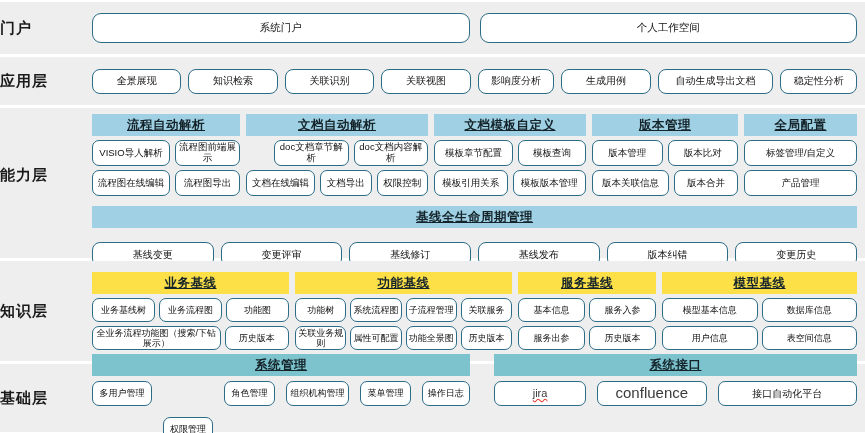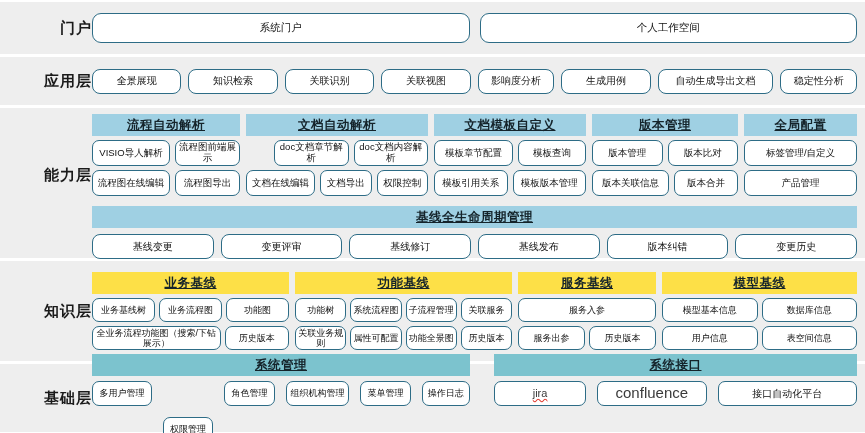--- a/index.html
+++ b/index.html
@@ -23,21 +23,21 @@
     position:relative;
     background:#eeeeee;
     display:flex;
     align-items:center;
     box-sizing:border-box;
     padding:4px 8px 4px 0;
   }
   .layer-label{
     width:92px;
     flex:0 0 92px;
-    text-align:right;
+    text-align:left;
     font-weight:bold;
     font-size:15px;
     letter-spacing:1px;
     color:#1a1a1a;
     user-select:none;
   }
   .layer-body{
     flex:1 1 auto;
     display:flex;
     flex-direction:column;
@@ -92,21 +92,21 @@
     line-height:22px;
     letter-spacing:.5px;
     text-decoration:underline;
   }
   .group-head.grey{background:#fde047;}
   .group-head.teal{background:#7cc3ce;}
   .cap-cells{display:flex;gap:5px;}
   .cap-cells .pill{height:26px;}
   .lifecycle{margin-top:6px;width:100%;}
   .lifecycle .group-head{font-size:12.5px;}
-  .lifecycle-row{display:flex;gap:7px;margin-top:6px;justify-content:flex-end;}
+  .lifecycle-row{display:flex;gap:7px;margin-top:14px;justify-content:flex-end;}
   .lifecycle-row .pill{flex:1 1 0;height:25px;border-radius:8px;font-size:10px;}
   
   .row-know{height:100px;align-items:center;}
   .know-groups{display:flex;gap:6px;width:100%;}
   .know-group{display:flex;flex-direction:column;gap:4px;}
   .know-cells{display:flex;gap:4px;}
   .know-cells .pill{height:24px;font-size:9px;}
   
   .row-base{height:68px;align-items:center;}
   .base-groups{display:flex;gap:24px;width:100%;}
@@ -264,20 +264,21 @@
             <div class="pill" style="flex:1 1 0;">关联业务规则</div>
             <div class="pill" style="flex:1 1 0;">属性可配置</div>
             <div class="pill" style="flex:1 1 0;">功能全景图</div>
             <div class="pill" style="flex:1 1 0;">历史版本</div>
           </div>
         </div>
 
         <div class="know-group" style="flex:0 0 138px;">
           <div class="group-head grey">服务基线</div>
           <div class="know-cells">
+            <div class="pill" style="flex:1 1 0;">基本信息</div>
             <div class="pill" style="flex:1 1 0;">服务入参</div>
           </div>
           <div class="know-cells">
             <div class="pill" style="flex:1 1 0;">服务出参</div>
             <div class="pill" style="flex:1 1 0;">历史版本</div>
           </div>
         </div>
 
         <div class="know-group" style="flex:1 1 auto;">
           <div class="group-head grey">模型基线</div>

